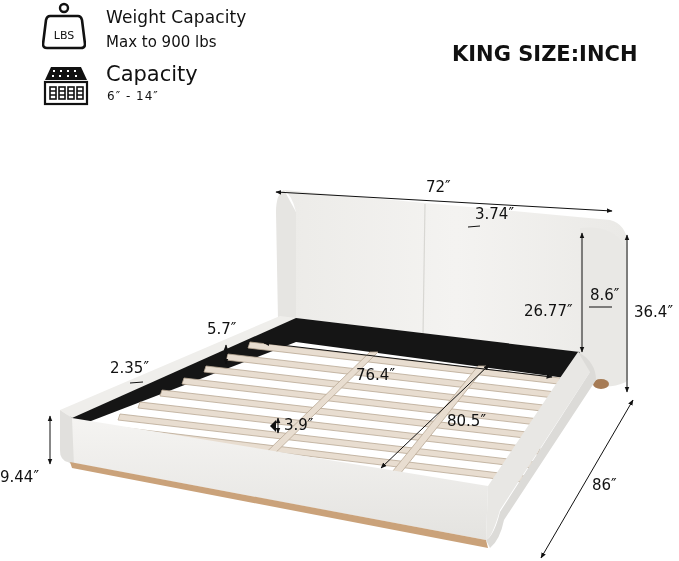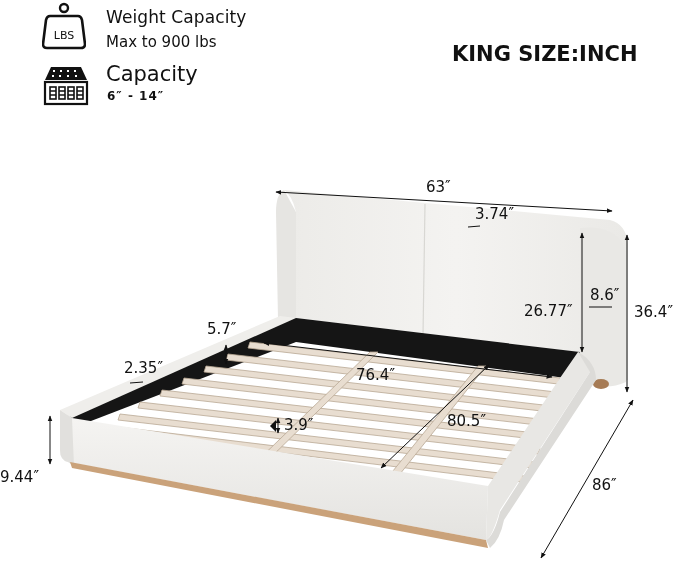--- a/index.html
+++ b/index.html
@@ -2,21 +2,21 @@
 <html><head>
 <meta charset="utf-8">
 <style>
   html, body { margin:0; padding:0; background:#ffffff; }
   body { width:679px; height:561px; position:relative; overflow:hidden;
          font-family:"DejaVu Sans", "Liberation Sans", sans-serif; color:#111; }
   .abs { position:absolute; }
   .spec-title { font-weight:normal; font-size:17px; letter-spacing:0.1px; }
   .spec-sub { font-size:15px; }
   .mattress-title { font-size:21px; }
-  .mattress-sub { font-size:12px; letter-spacing:1px;font-weight:bold; }
+  .mattress-sub { font-size:12px; letter-spacing:1px; }
   .size-title { font-weight:bold; font-size:21px; }
   .dim { font-size:15px; color:#111; white-space:nowrap; }
   svg { position:absolute; left:0; top:0; }
 </style>
 </head>
 <body>
 
 <div class="abs" style="left:40px;top:2px;width:230px;height:50px;">
   <svg width="44" height="50" viewBox="0 0 44 50" style="left:2px;top:0;">
     <circle cx="22" cy="6" r="4" fill="none" stroke="#111" stroke-width="2.4"></circle>
@@ -133,24 +133,24 @@
 
     <line x1="278" y1="418" x2="278" y2="433" marker-start="url(#arr)" marker-end="url(#arr)"></line>
 
     <line x1="489" y1="365" x2="381" y2="468" marker-start="url(#arr)" marker-end="url(#arr)"></line>
 
     <line x1="633" y1="400" x2="541" y2="558" marker-start="url(#arr)" marker-end="url(#arr)"></line>
   </g>
   <path d="M270 426 L276 420 L276 432 Z" fill="#111"></path>
 </svg>
 
-<div class="abs dim" style="left:426px;top:178px;">63″</div>
+<div class="abs dim" style="left:426px;top:178px;">72″</div>
 <div class="abs dim" style="left:475px;top:205px;">3.74″</div>
 <div class="abs dim" style="left:524px;top:302px;">26.77″</div>
 <div class="abs dim" style="left:590px;top:286px;">8.6″</div>
 <div class="abs dim" style="left:634px;top:303px;text-align:right;">36.4″</div>
 <div class="abs dim" style="left:207px;top:320px;">5.7″</div>
-<div class="abs dim" style="left:110px;top:359px;margin-left:14px;">2.35″</div>
+<div class="abs dim" style="left:110px;top:359px;">2.35″</div>
 <div class="abs dim" style="left:0px;top:432px;margin-top:36px;">9.44″</div>
 <div class="abs dim" style="left:356px;top:366px;">76.4″</div>
 <div class="abs dim" style="left:284px;top:416px;">3.9″</div>
 <div class="abs dim" style="left:447px;top:412px;">80.5″</div>
 <div class="abs dim" style="left:592px;top:476px;">86″</div>
 
 </body></html>

